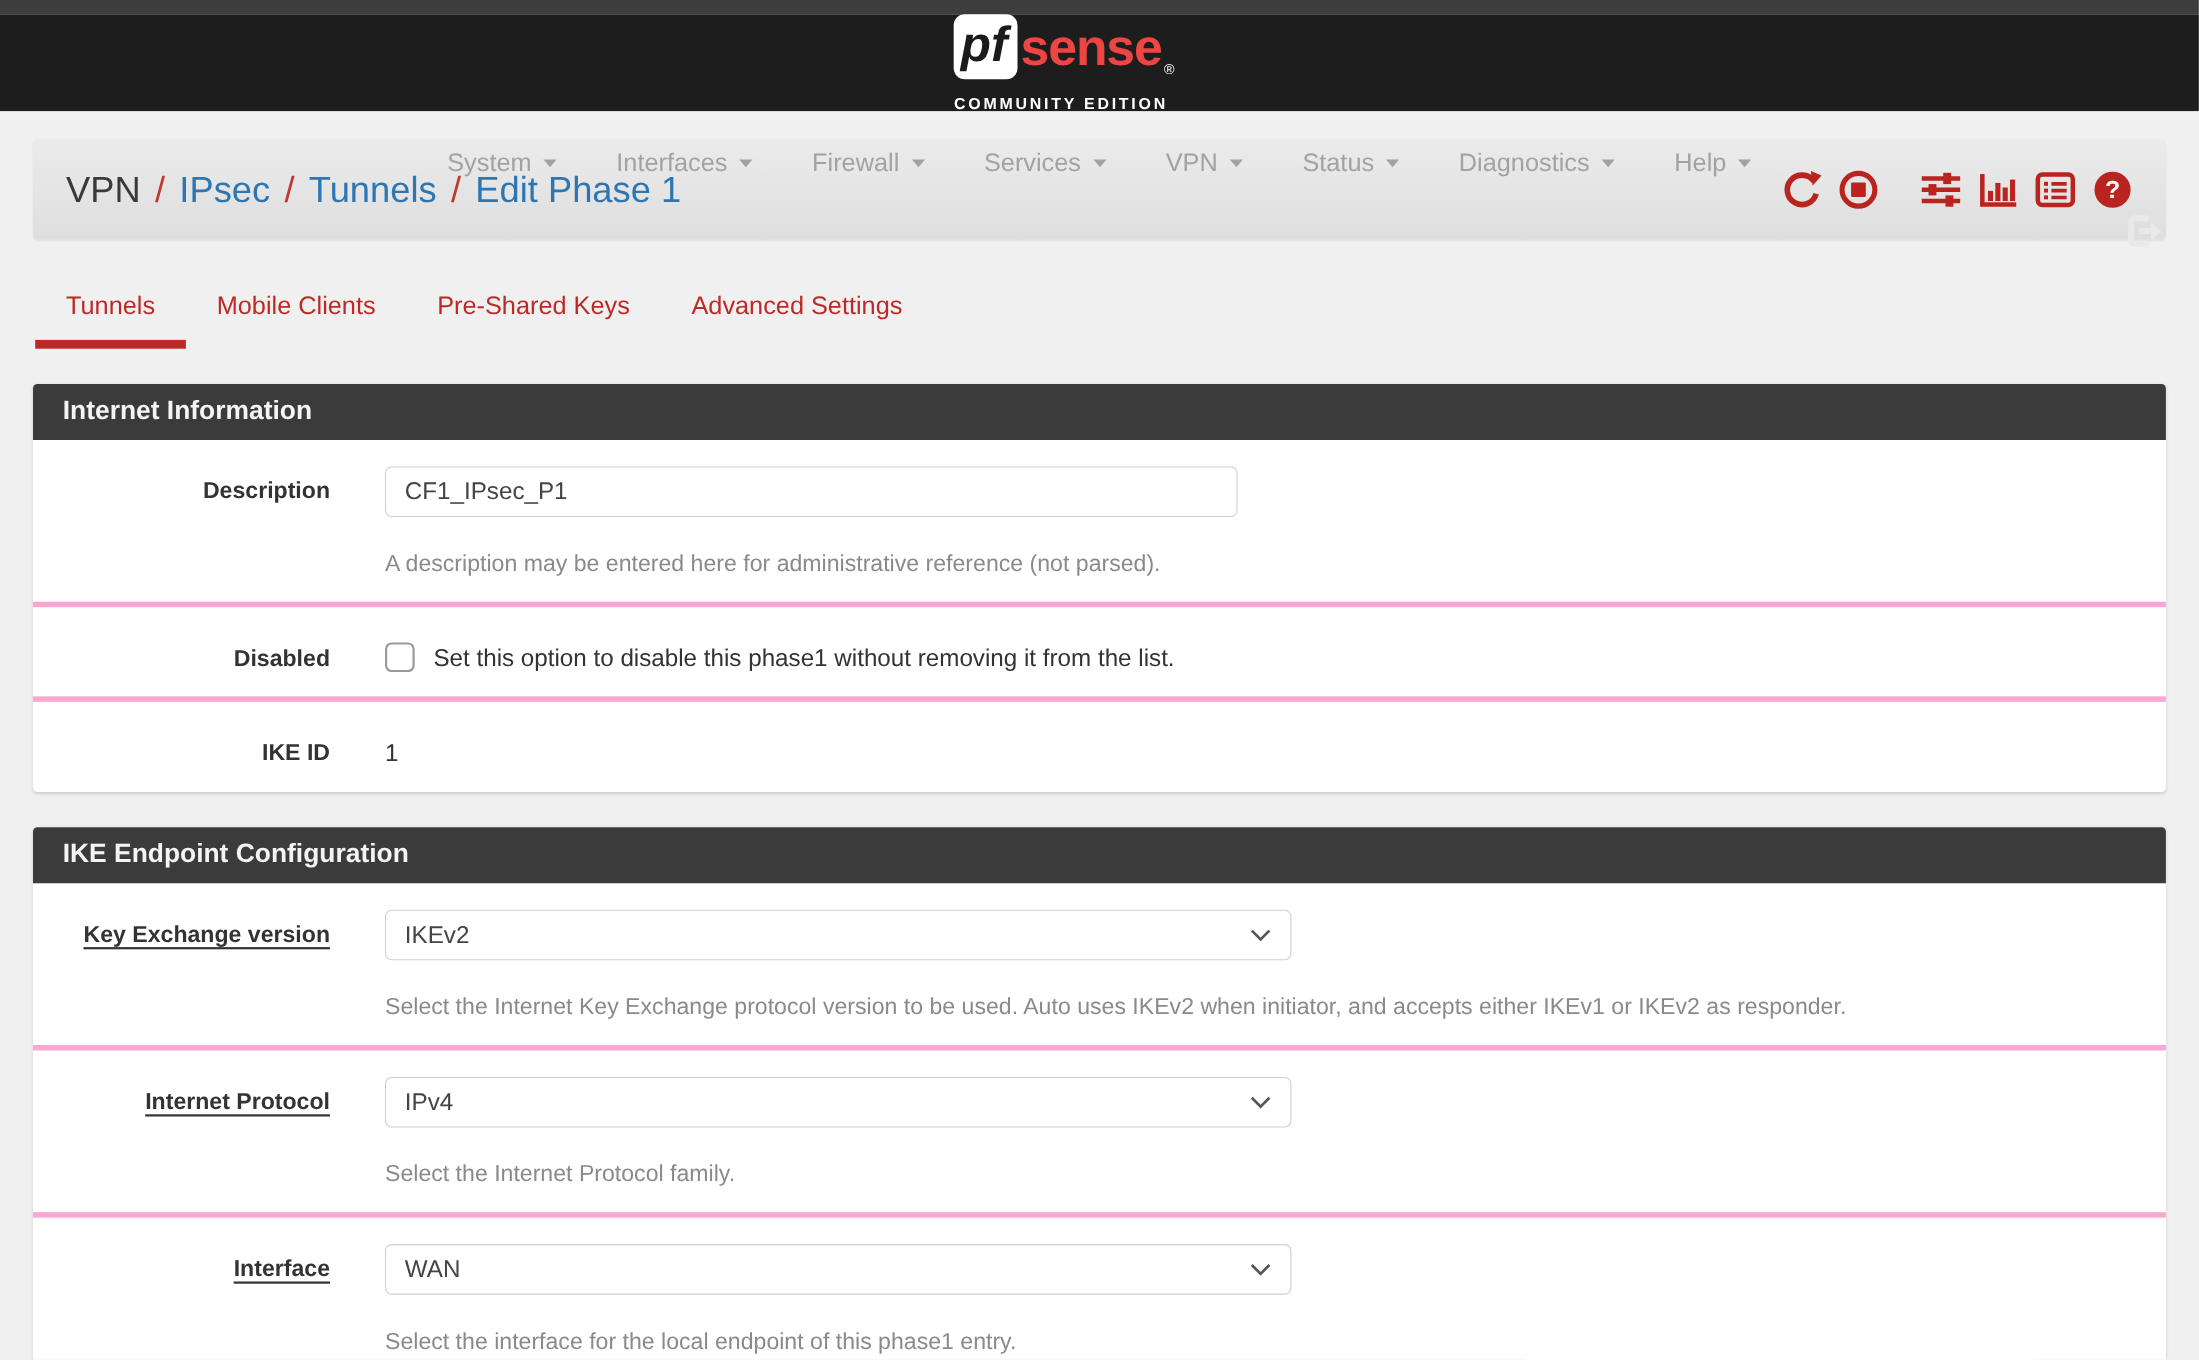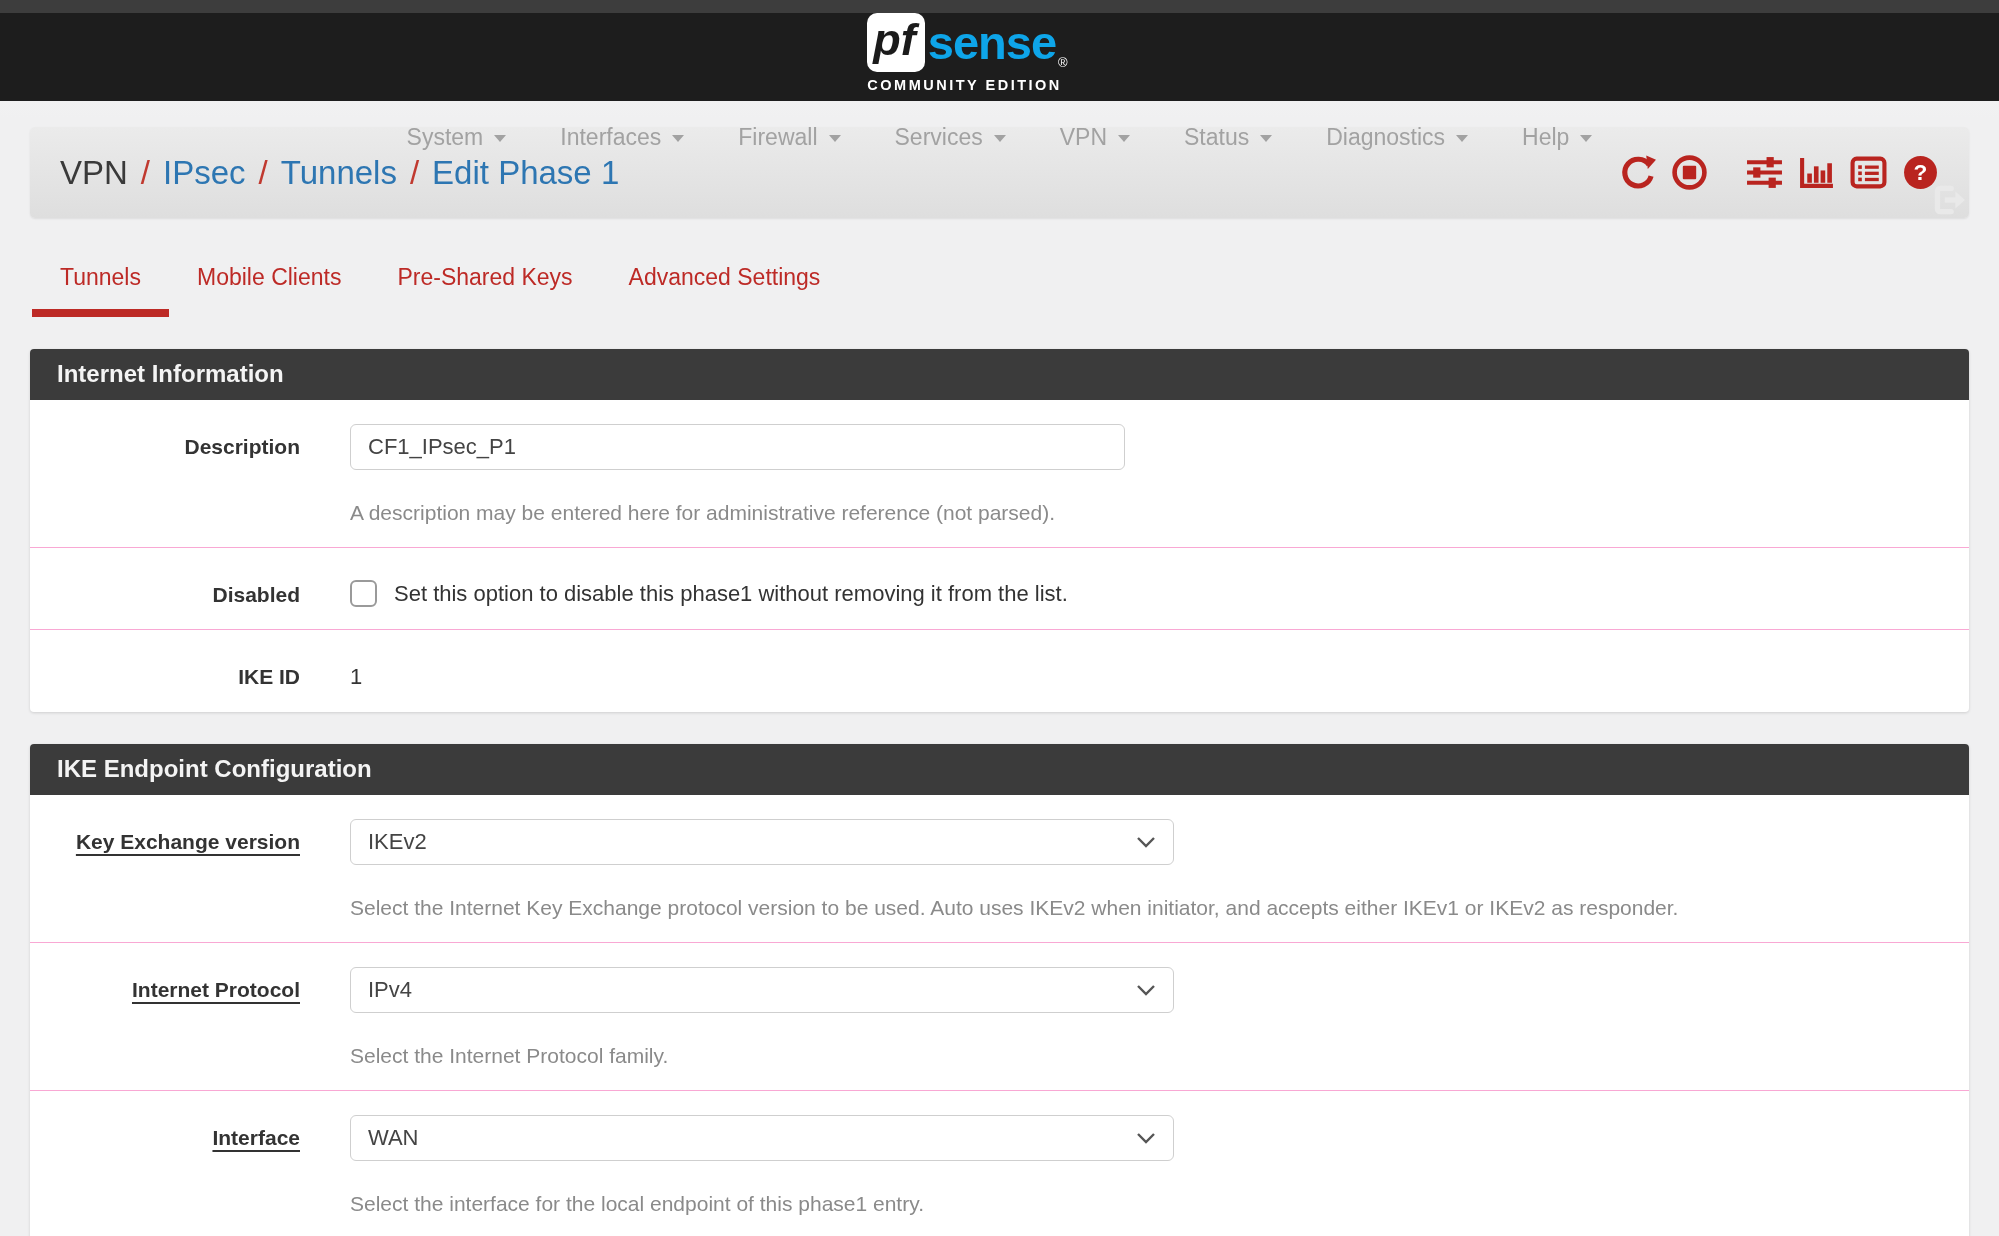--- a/index.html
+++ b/index.html
@@ -16,23 +16,23 @@
   .navbar {
     height:88px; background:#1d1d1d; display:flex; align-items:center;
     padding:0 32px; color:#9d9d9d;flex-direction:column;
   }
   .brand { display:flex; flex-direction:column; margin-right:64px; cursor:pointer; }
   .brand-row { display:flex; align-items:center; }
   .pf-box {
     background:#fff; color:#1b1b1b; font-weight:bold; font-style:italic;
     font-size:45px; line-height:1; padding:4px 9px 10px 6px; border-radius:10px;
   }
-  .sense { color:#0ea5e9; font-weight:bold; font-size:47px; letter-spacing:-1px; margin-left:3px; line-height:1; }
+  .sense { color:#ef4444; font-weight:bold; font-size:47px; letter-spacing:-1px; margin-left:3px; line-height:1; }
   .reg { color:#fff; font-size:13px; align-self:flex-end; margin:0 0 2px 2px; }
-  .edition { color:#fff; font-size:14.5px; letter-spacing:2.5px; font-weight:bold; margin-top:5px; white-space:nowrap; }
+  .edition { color:#fff; font-size:14.5px; letter-spacing:2.5px; font-weight:bold; margin-top:15px; white-space:nowrap; }
   .nav-items { display:flex; align-items:center; }
   .nav-item {
     display:flex; align-items:center; gap:11px; padding:0 27px; height:88px;
     font-size:23px; color:#a2a2a2; cursor:pointer; white-space:nowrap;
   }
   .caret {
     width:0; height:0; border-left:6px solid transparent; border-right:6px solid transparent;
     border-top:7px solid #a2a2a2; display:inline-block; margin-top:3px;
   }
   .nav-logout { margin-left:auto; display:flex; align-items:center; cursor:pointer; }
@@ -62,21 +62,21 @@
 
   
   .panel {
     margin:32px 30px 0; background:#fff; border-radius:4px;
     box-shadow:0 1px 3px rgba(0,0,0,.14);
   }
   .panel-head {
     background:#3b3b3b; color:#f4f4f4; font-weight:bold; font-size:24px;
     padding:11px 27px 12px; border-radius:4px 4px 0 0;
   }
-  .row { display:flex; align-items:flex-start; padding:24px 0 22px; margin:0 0 0 0; border-bottom:1px solid #f9a8d4; }
+  .row { display:flex; align-items:flex-start; padding:24px 0 22px; margin:0 0 0 0; border-bottom:5px solid #f9a8d4; }
   .row:last-child { border-bottom:none; }
   .lbl {
     width:320px; min-width:320px; text-align:right; padding-right:50px;
     font-weight:bold; font-size:21px; color:#333; padding-top:11px; white-space:nowrap;
   }
   .lbl.uline span { text-decoration:underline; text-decoration-thickness:2px; text-underline-offset:5px; }
   .ctrl { display:flex; flex-direction:column; gap:31px; }
   .tinput {
     width:775px; height:46px; border:1px solid #cfcfcf; border-radius:6px;
     font-family:"Liberation Sans", sans-serif; font-size:22px; color:#444;

